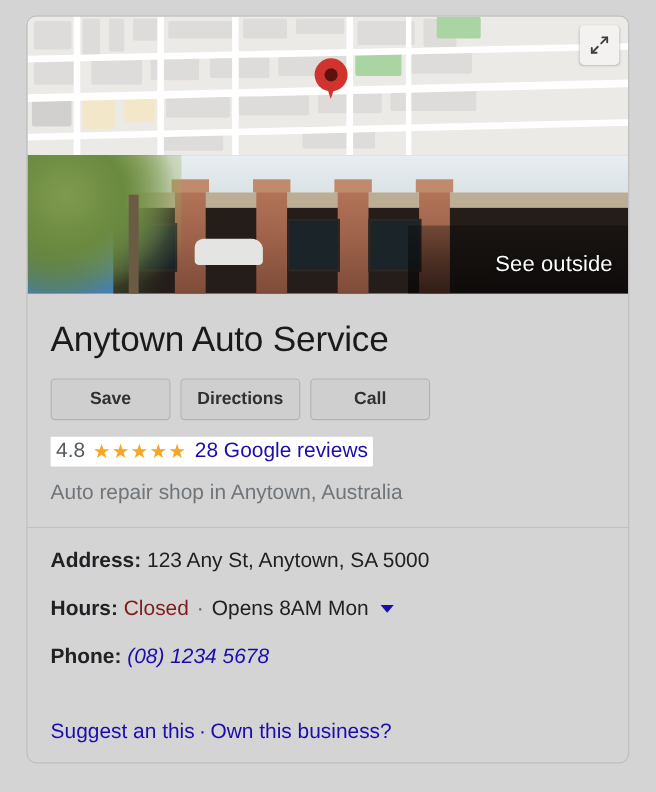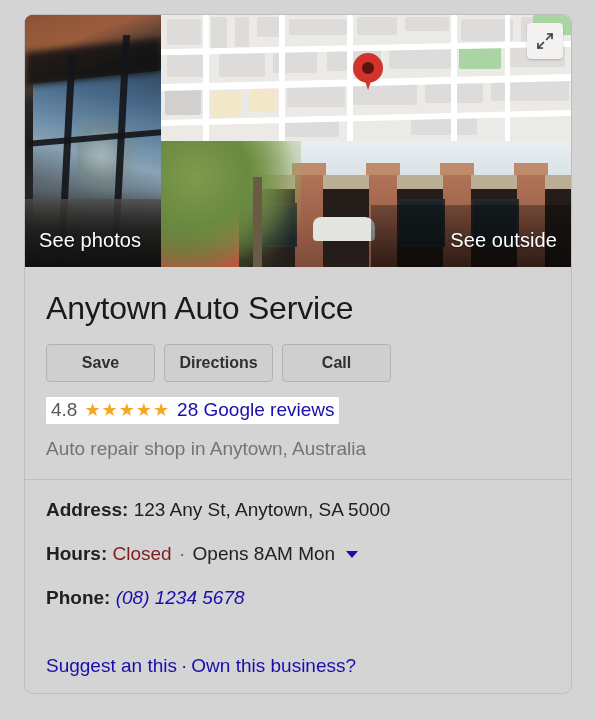--- a/index.html
+++ b/index.html
@@ -111,21 +111,21 @@
     box-shadow:0 1px 2px rgba(0,0,0,.2);
     display:flex;align-items:center;justify-content:center;
     cursor:pointer;
   }
 
   
   .street{
     position:relative;
     flex:1;
     overflow:hidden;
-    background:#ef4444;
+    background:#3b82f6;
     cursor:pointer;
   }
   .sv-sky{position:absolute;left:0;top:0;right:0;height:42px;background:linear-gradient(180deg,#e8eef2 0%,#d8e0e4 100%);}
   .sv-wall{position:absolute;left:0;top:28px;right:0;bottom:0;background:linear-gradient(180deg,#a7secondary 0%,#9a6a52 0%,#8d5f48 40%,#6d4a39 100%);}
   .sv-band{position:absolute;left:78px;top:34px;right:0;height:14px;background:#bcae95;}
   .sv-dark{position:absolute;left:78px;top:48px;right:0;bottom:0;background:#241d1a;}
   .pillar{position:absolute;top:28px;bottom:0;width:28px;background:linear-gradient(180deg,#b4765a 0%,#9a6048 55%,#7d4c39 100%);}
   .pillar-cap{position:absolute;top:22px;width:34px;height:12px;background:#c08a6c;}
   .win{position:absolute;background:#1b2428;border:2px solid #2e2622;}
   .foliage{
@@ -263,32 +263,20 @@
   }
   .footer-sep{color:#1a0dab;padding:0 4px;}
 </style>
 </head>
 <body>
 
 <div class="card">
 
   <div class="media">
 
-    <div class="photo-tile">
-      <div class="photo-sky"></div>
-      <div class="photo-glass"></div>
-      <div class="tree"></div>
-      <div class="mull m-top"></div>
-      <div class="mull m1"></div>
-      <div class="mull m2"></div>
-      <div class="mull m3"></div>
-      <div class="photo-ground"></div>
-      <div class="see-photos-scrim"></div>
-      <div class="ov-label see-photos">See photos</div>
-    </div>
 
     <div class="right-col">
 
       <div class="map">
         <div class="blk" style="left:6px;top:4px;width:34px;height:26px;"></div>
         <div class="blk" style="left:50px;top:2px;width:16px;height:34px;"></div>
         <div class="blk" style="left:74px;top:2px;width:14px;height:30px;"></div>
         <div class="blk" style="left:96px;top:2px;width:26px;height:20px;"></div>
         <div class="blk" style="left:128px;top:4px;width:58px;height:16px;"></div>
         <div class="blk" style="left:196px;top:2px;width:40px;height:18px;"></div>

